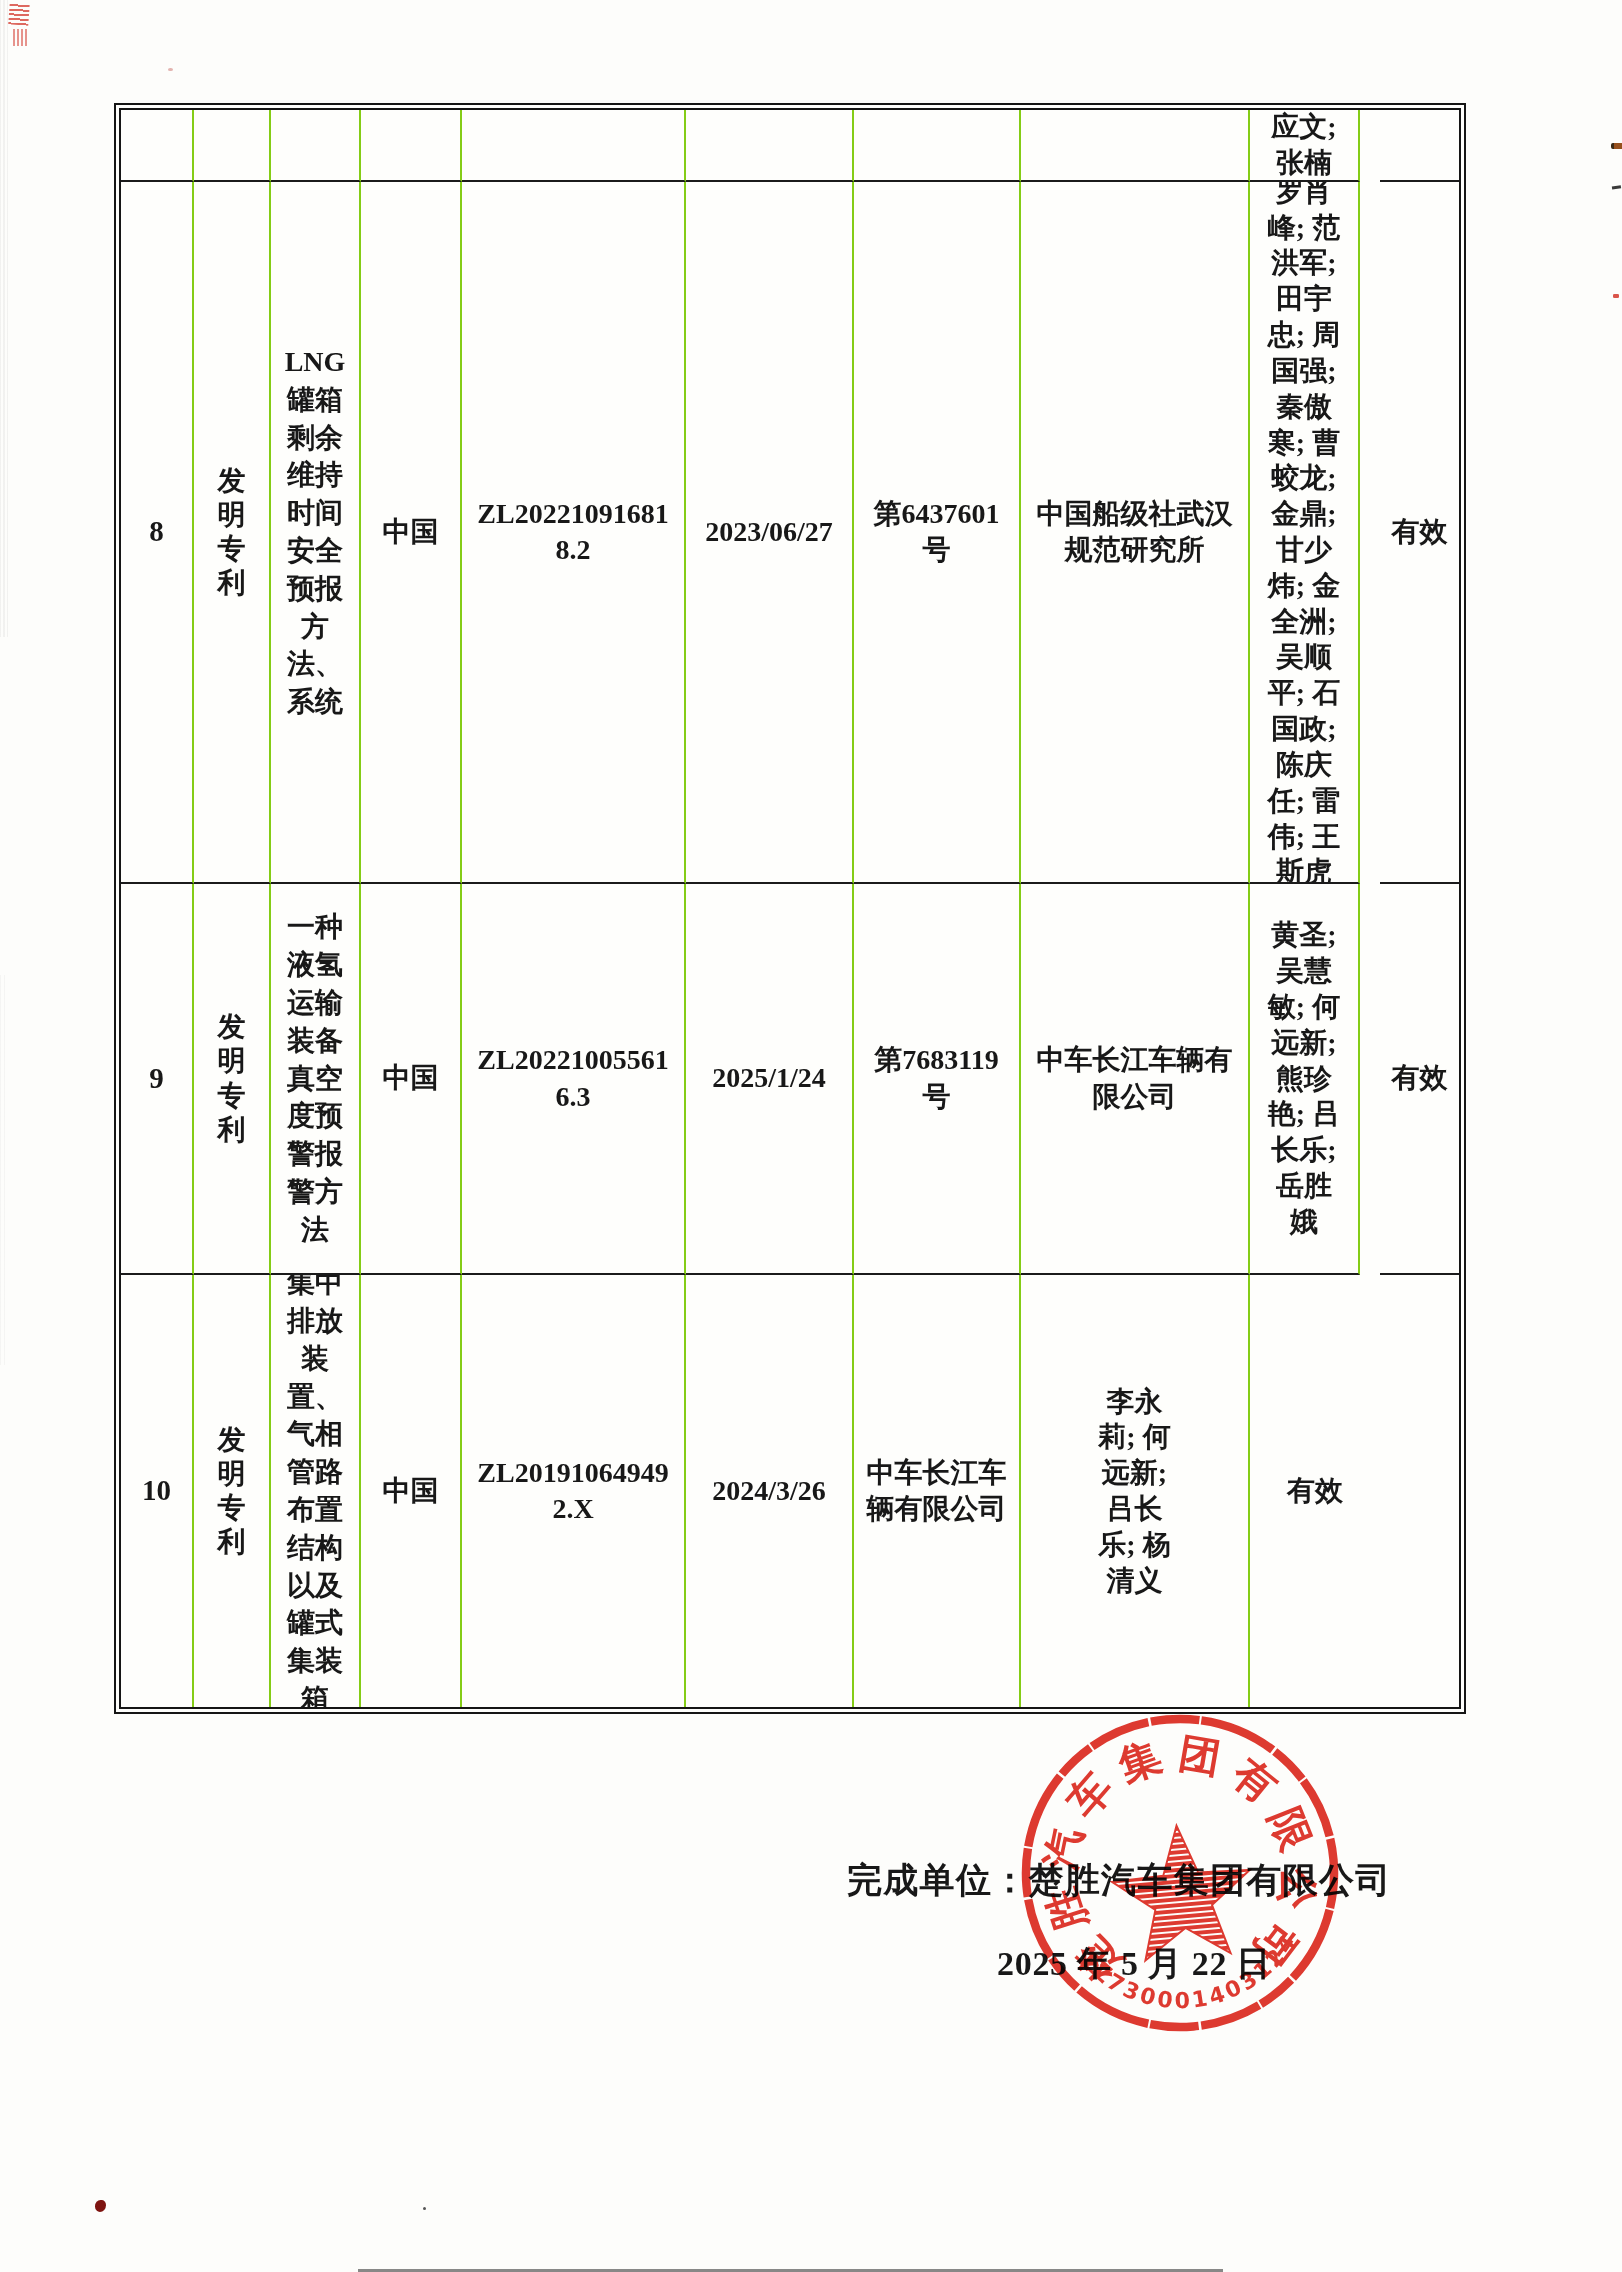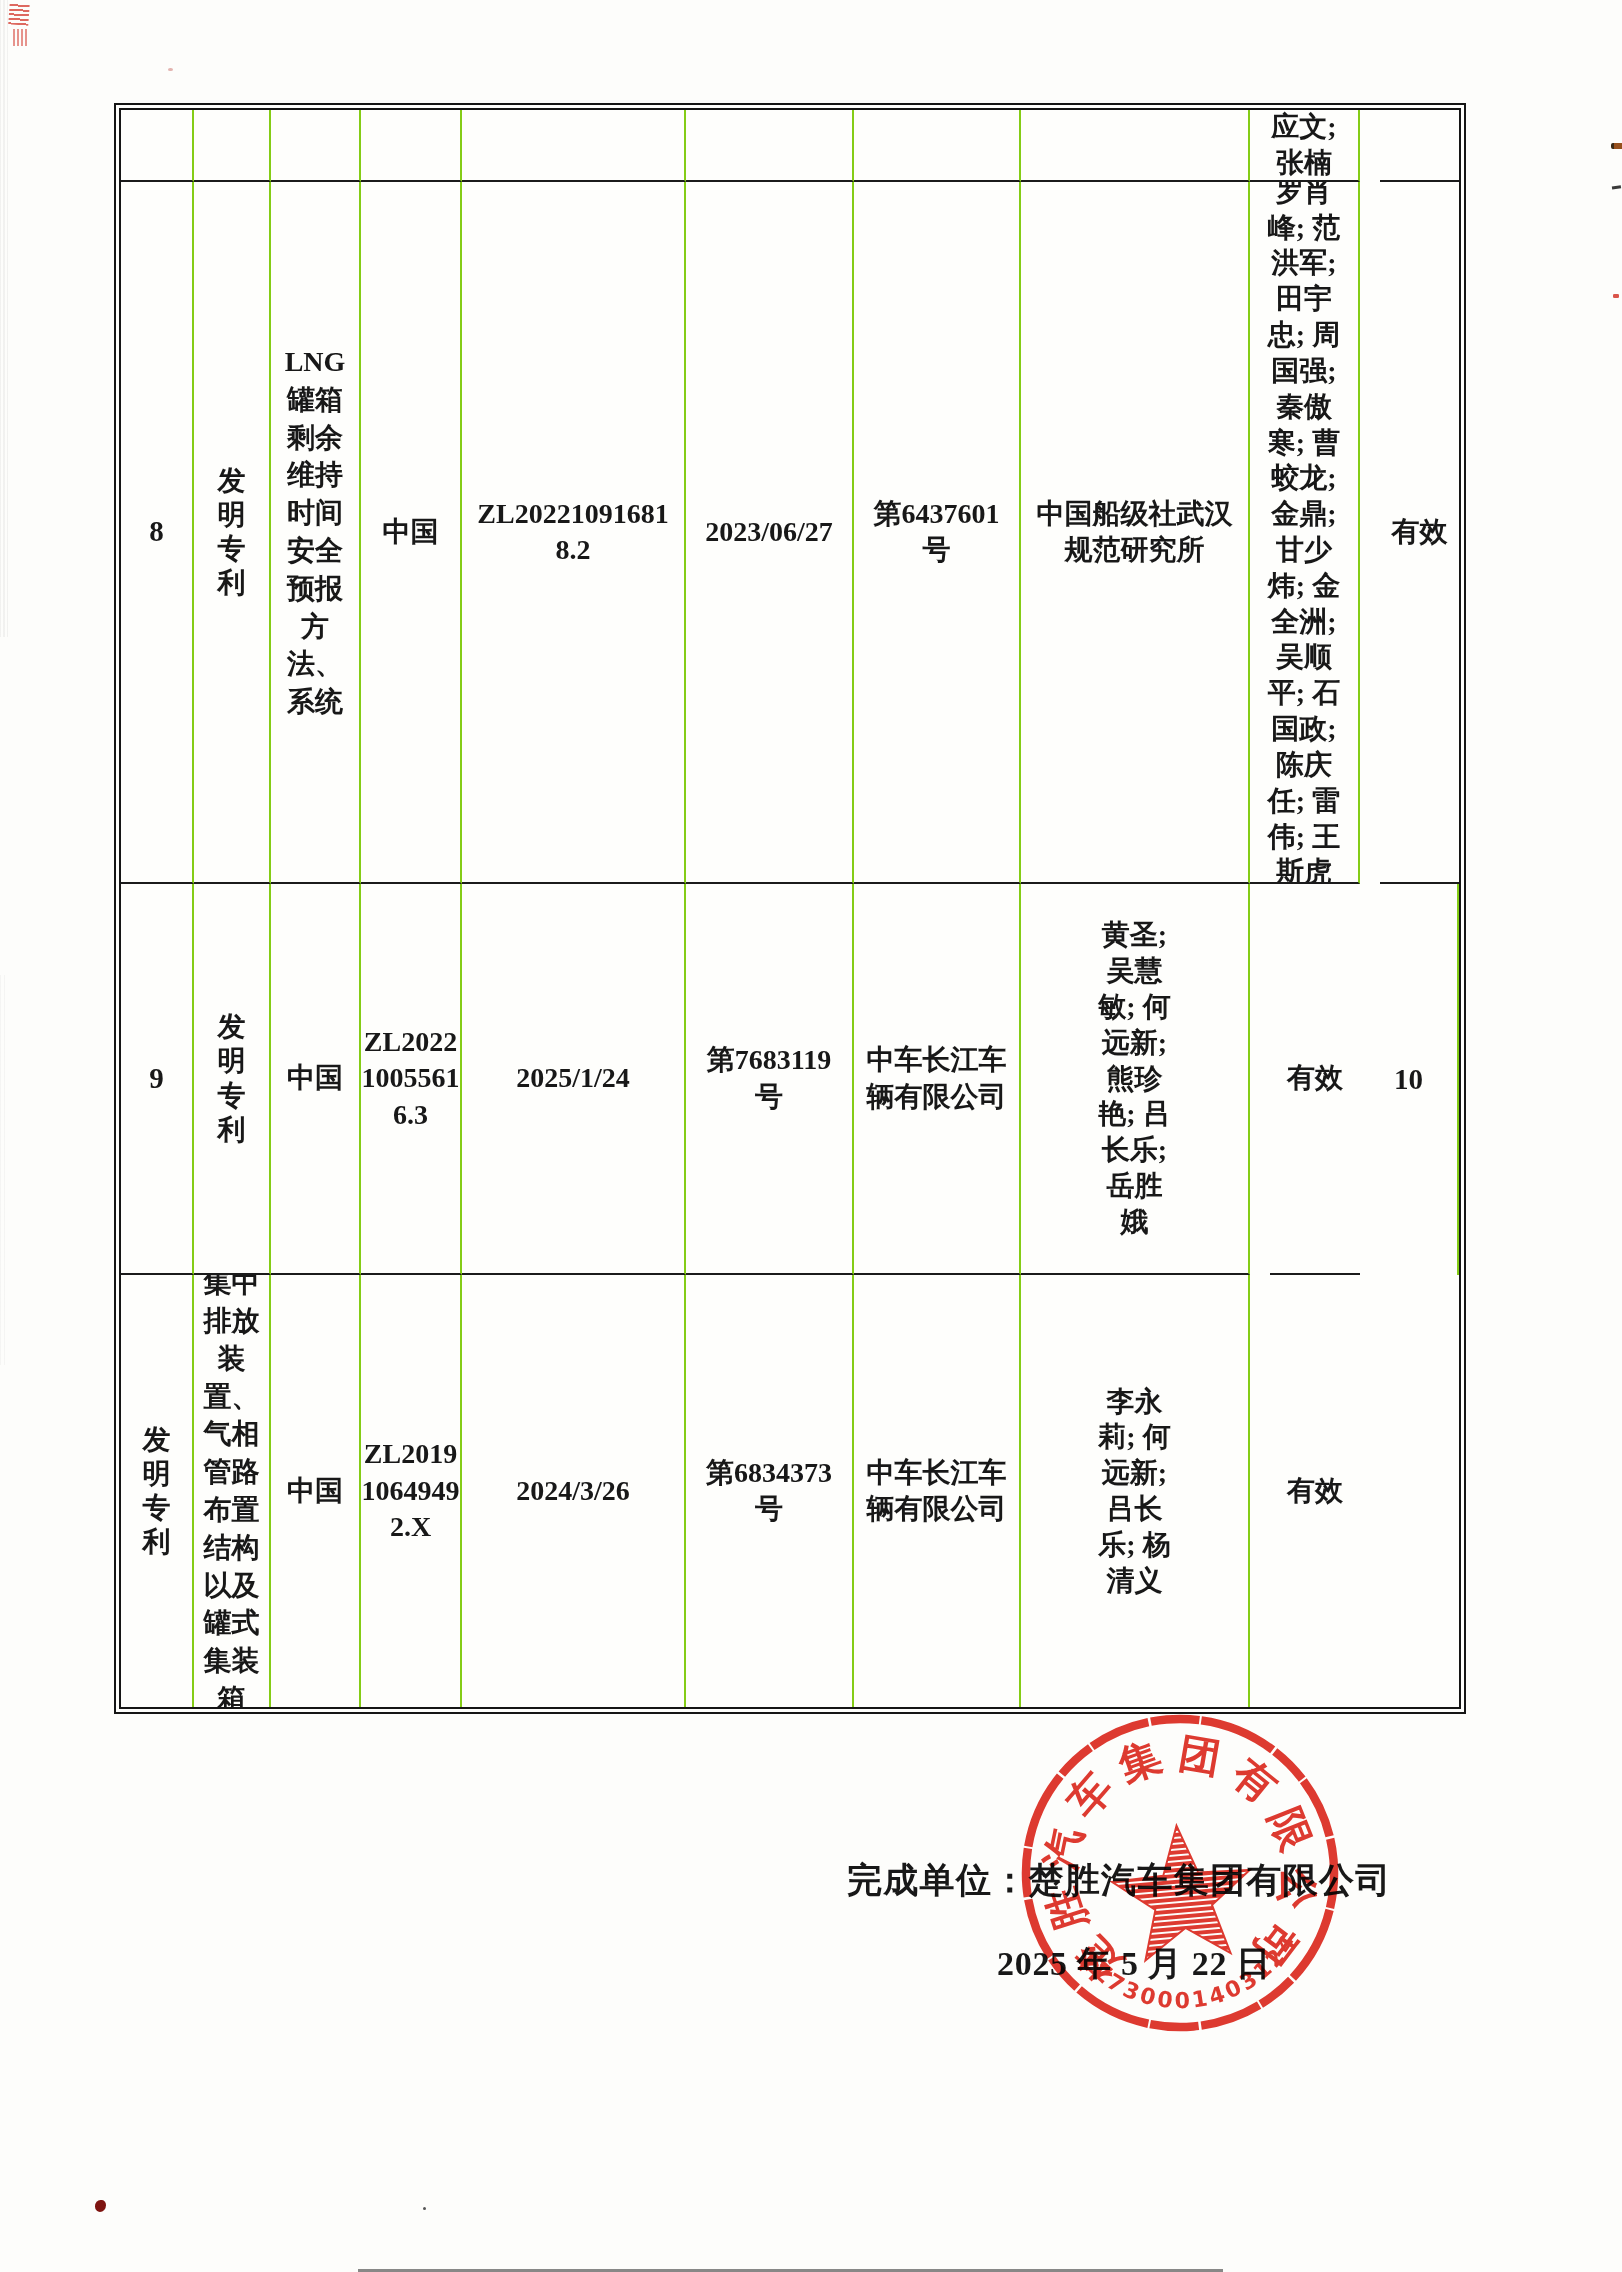--- a/index.html
+++ b/index.html
@@ -160,20 +160,23 @@
     <div class="cell c10 last-col">
         <div class="inner">有效</div>
       </div>
 
     <div class="cell c1">
         <div class="inner">9</div>
       </div>
     <div class="cell c2">
         <div class="inner">发明专利</div>
       </div>
+    <div class="cell c3">
+        <div class="inner">一种液氢运输装备真空度预警报警方法</div>
+      </div>
     <div class="cell c4">
         <div class="inner">中国</div>
       </div>
     <div class="cell c5">
         <div class="inner">ZL202210055616.3</div>
       </div>
     <div class="cell c6">
         <div class="inner">2025/1/24</div>
       </div>
     <div class="cell c7">
@@ -199,23 +202,20 @@
         <div class="inner">集中排放装置、气相管路布置结构以及罐式集装箱</div>
       </div>
     <div class="cell c4 last-row">
         <div class="inner">中国</div>
       </div>
     <div class="cell c5 last-row">
         <div class="inner">ZL201910649492.X</div>
       </div>
     <div class="cell c6 last-row">
         <div class="inner">2024/3/26</div>
-      </div>
-    <div class="cell c7 last-row">
-        <div class="inner">第6834373号</div>
       </div>
     <div class="cell c8 last-row">
         <div class="inner">中车长江车辆有限公司</div>
       </div>
     <div class="cell c9 last-row">
         <div class="inner">李永莉; 何远新; 吕长乐; 杨清义</div>
       </div>
     <div class="cell c10 last-col last-row">
         <div class="inner">有效</div>
       </div>

